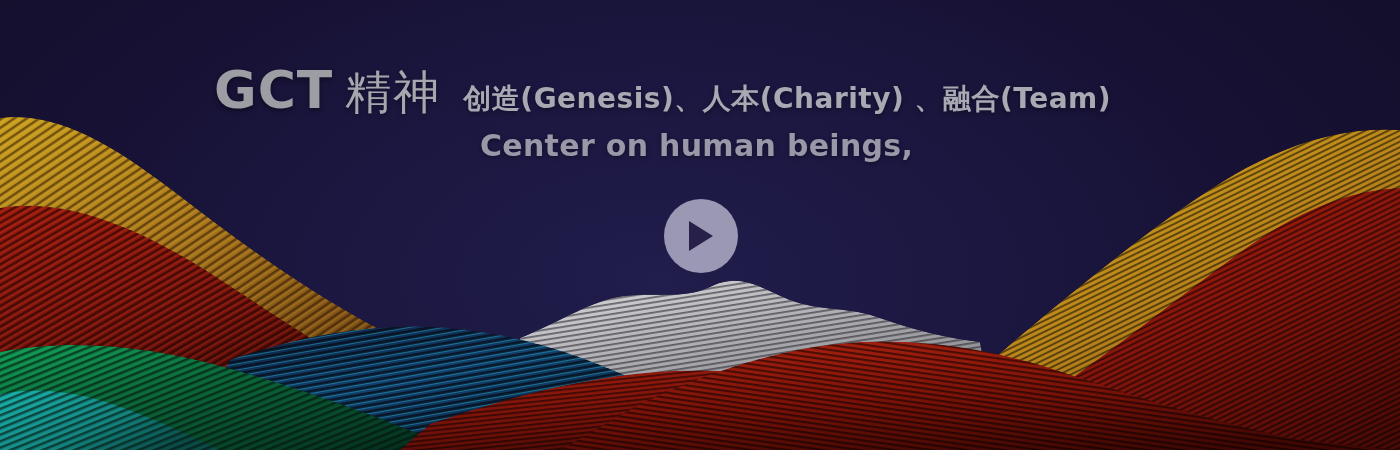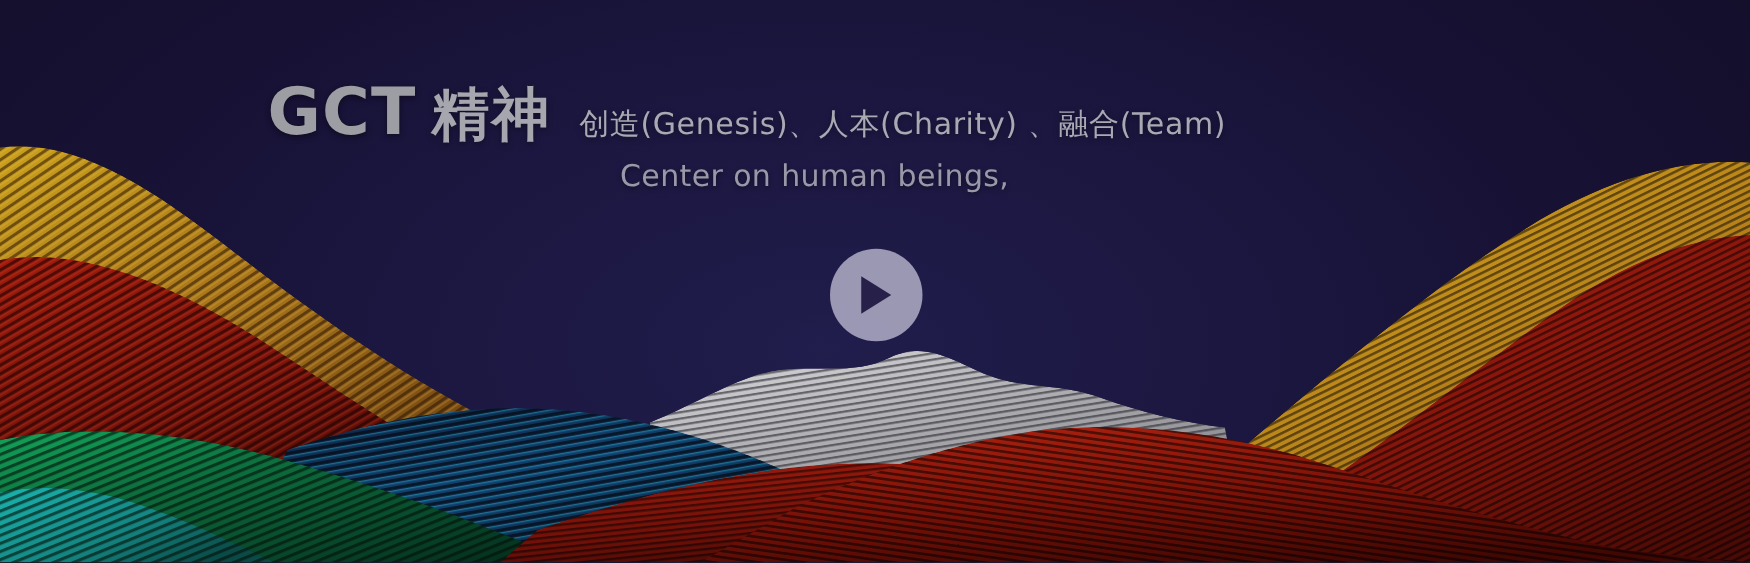--- a/index.html
+++ b/index.html
@@ -41,42 +41,42 @@
   .brand-gct {
     font-size: 52px;
     font-weight: 700;
     letter-spacing: 1px;
     color: #9d9da4;
     line-height: 1;
     text-shadow: 0 2px 5px rgba(0,0,0,0.45);
   }
   .brand-cn {
     font-size: 46px;
-    font-weight: 700;
+    font-weight: 400;
     letter-spacing: 2px;
     color: #a6a6ae;
     line-height: 1;
     margin-left: 12px;
     text-shadow: 0 2px 5px rgba(0,0,0,0.4);
   }
   .tagline-cn {
-    font-size: 24px;
-    font-weight: 400;
+    font-size: 28px;
+    font-weight: 700;
     letter-spacing: 0.5px;
     color: #a9a9b4;
     line-height: 1;
     margin-left: 22px;
     text-shadow: 0 2px 5px rgba(0,0,0,0.4);
   }
   .subline {
     position: absolute;
-    left: 496px;
+    left: 480px;
     top: 126px;
-    font-size: 24px;
-    font-weight: 400;
+    font-size: 30px;
+    font-weight: 700;
     color: #9a98a8;
     line-height: 1.32;
     letter-spacing: 0.3px;
     text-shadow: 0 1px 4px rgba(0,0,0,0.45);
   }
   .subline div { white-space: nowrap; }
   .play-button {
     position: absolute;
     left: 664px;
     top: 199px;

